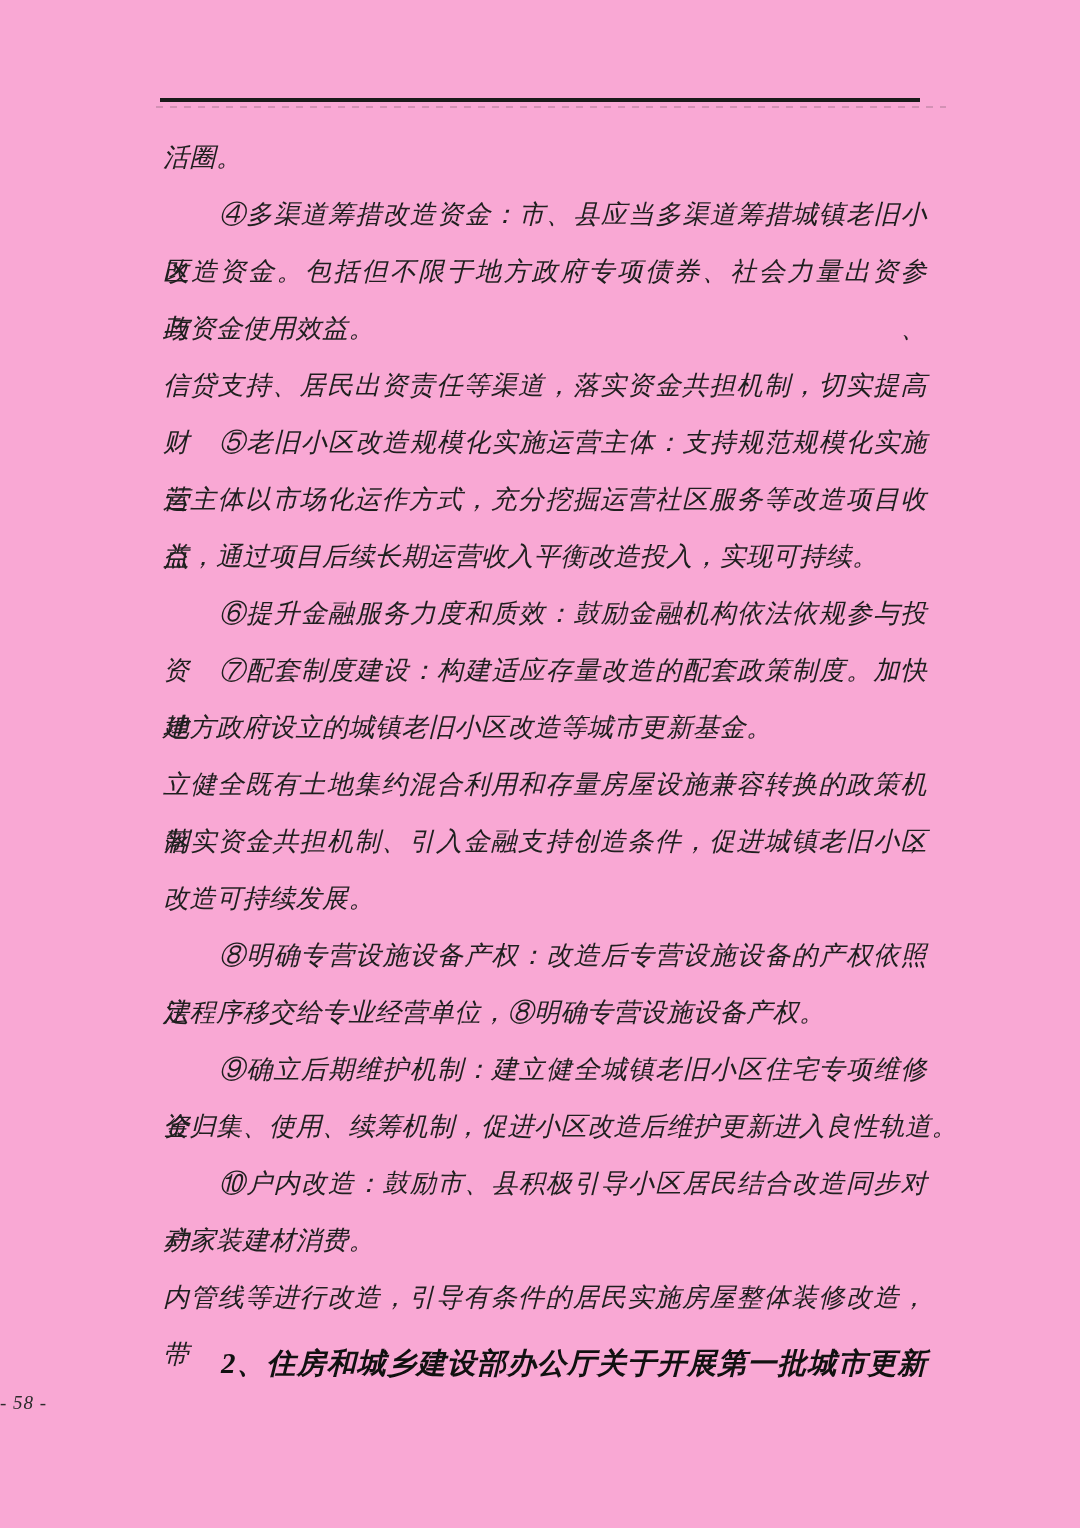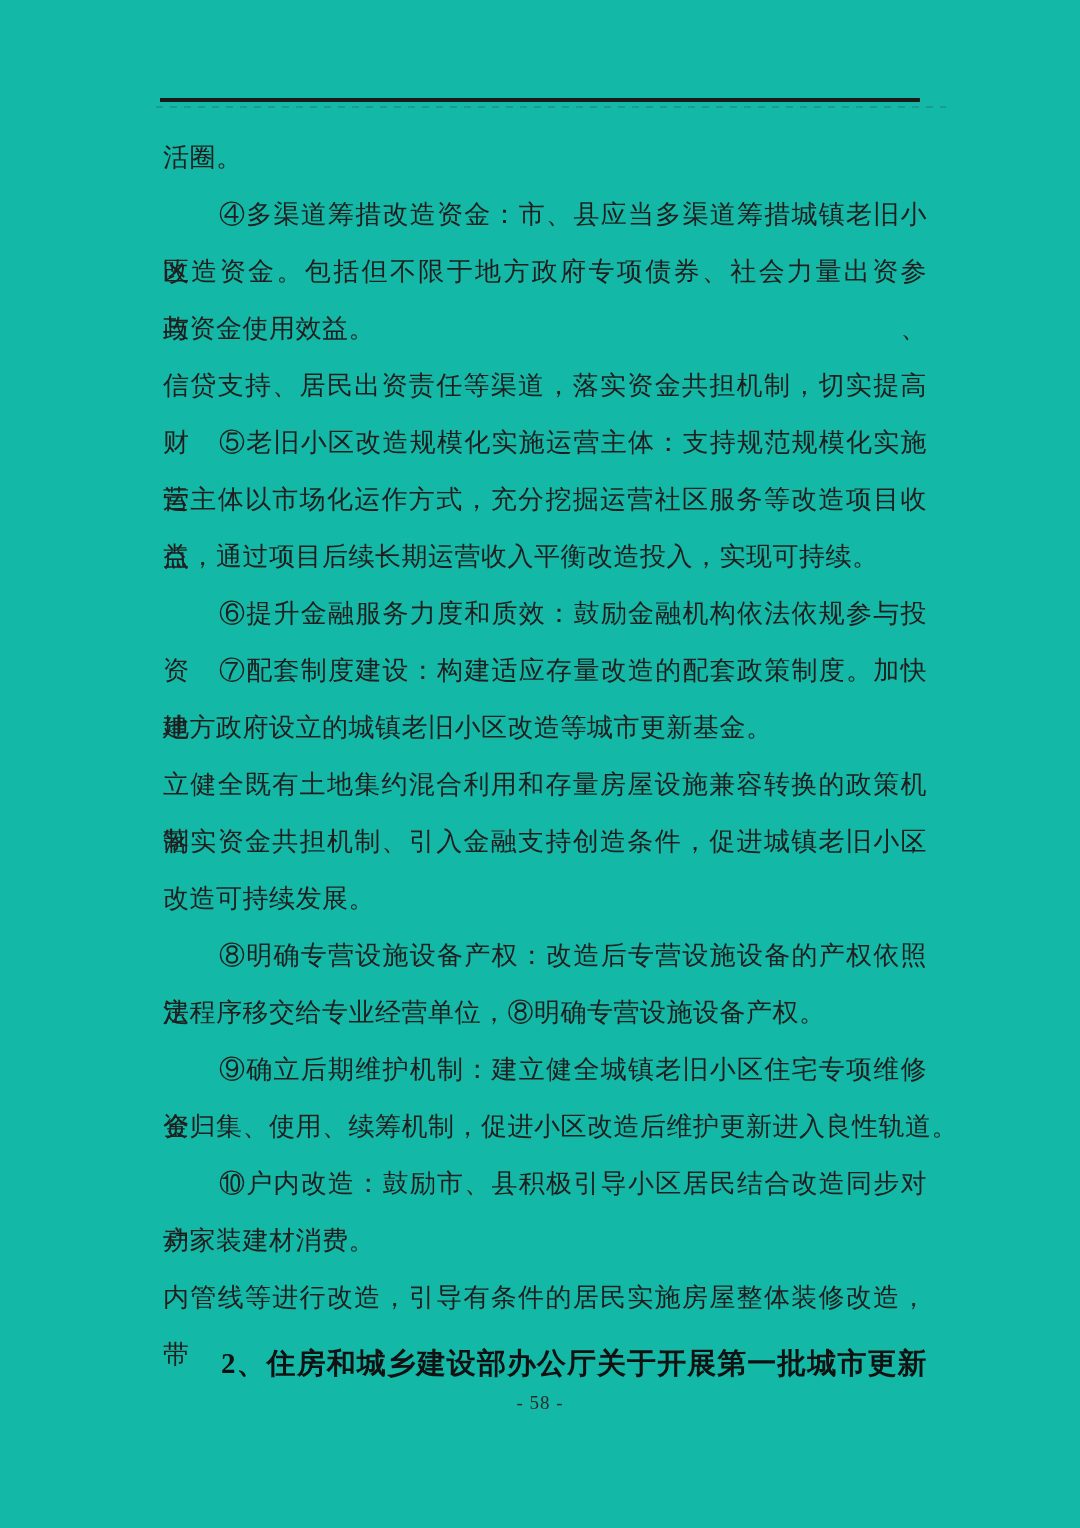--- a/index.html
+++ b/index.html
@@ -5,23 +5,24 @@
   html, body {
     margin: 0;
     padding: 0;
     background: #e8e8e8;
     font-family: "Liberation Serif", "DejaVu Serif", serif;
   }
   .page {
     position: relative;
     width: 1080px;
     height: 1528px;
-    background: #14b8a6;
+    background: #f9a8d4;
     overflow: hidden;
     box-shadow: 0 0 6px rgba(0,0,0,0.15);
+    font-style: italic;
   }
   .header-rule {
     position: absolute;
     left: 160px;
     top: 98px;
     width: 760px;
     height: 4px;
     background: #1a1a1a;
   }
   .header-rule-shadow {
@@ -65,21 +66,20 @@
     text-indent: 58px;
     text-align: justify;
     text-align-last: justify;
     letter-spacing: 0.5px;
   }
   .page-number {
     position: absolute;
     left: 0;
     top: 1392px;
     width: 100%;
-    text-align: center;
     font-size: 19px;
     color: #2b2b2b;
     letter-spacing: 1px;
   }
 </style>
 </head>
 <body>
 
 <div class="page">
   <div class="header-rule"></div>

